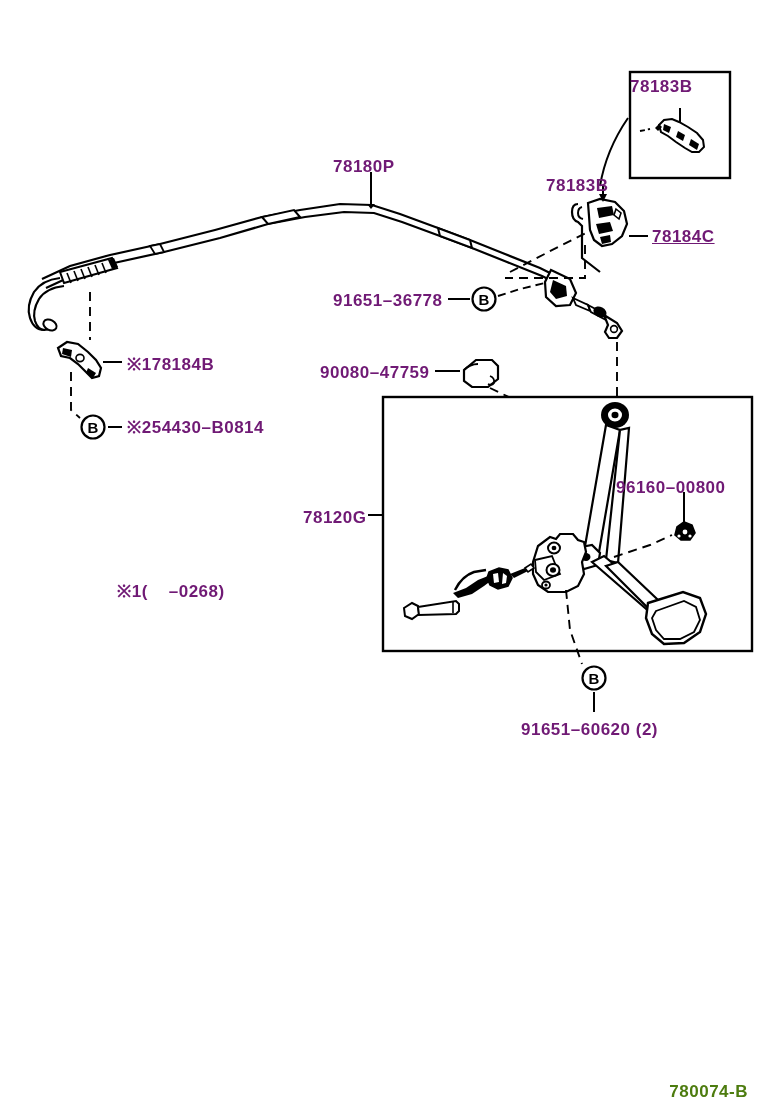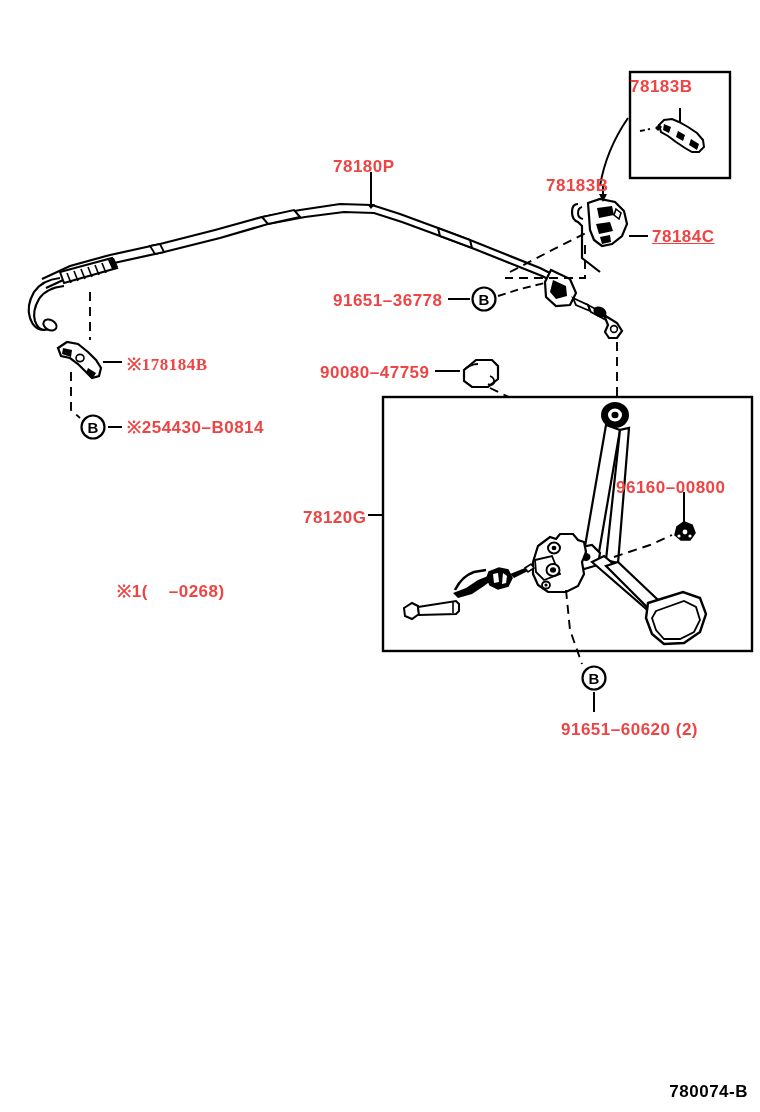--- a/index.html
+++ b/index.html
@@ -22,34 +22,34 @@
     left: 0;
     top: 0;
     width: 760px;
     height: 1112px;
   }
   .lbl {
     position: absolute;
     font-family: "Liberation Sans", sans-serif;
     font-size: 17px;
     font-weight: bold;
-    color: #ef4444;
+    color: #701a75;
     letter-spacing: 0.5px;
     white-space: pre;
     line-height: 1;
   }
   .footer-code {
     position: absolute;
     right: 12px;
     bottom: 10px;
     font-family: "Liberation Sans", sans-serif;
     font-size: 17px;
     font-weight: bold;
     letter-spacing: 0.5px;
-    color: #000000;
+    color: #4d7c0f;
   }
   svg text.bubble-letter {
     font-family: "Liberation Sans", sans-serif;
     font-size: 15px;
     font-weight: bold;
   }
 </style>
 </head>
 <body>
 
@@ -252,29 +252,29 @@
   <div class="lbl" style="left:630px; top:78px;">78183B</div>
 
   <div class="lbl" style="left:333px; top:158px;">78180P</div>
 
   <div class="lbl" style="left:546px; top:177px;">78183B</div>
 
   <div class="lbl" style="left:652px; top:228px;text-decoration:underline;">78184C</div>
 
   <div class="lbl" style="left:333px; top:292px;">91651–36778</div>
 
-  <div class="lbl" style="left:127px; top:356px;font-family:Liberation Serif, serif;">※178184B</div>
+  <div class="lbl" style="left:127px; top:356px;">※178184B</div>
 
   <div class="lbl" style="left:127px; top:419px;">※254430–B0814</div>
 
   <div class="lbl" style="left:320px; top:364px;">90080–47759</div>
 
   <div class="lbl" style="left:303px; top:509px;">78120G</div>
 
   <div class="lbl" style="left:616px; top:479px;">96160–00800</div>
 
-  <div class="lbl" style="left:521px; top:721px;margin-left:40px;">91651–60620 (2)</div>
+  <div class="lbl" style="left:521px; top:721px;">91651–60620 (2)</div>
 
   <div class="lbl" style="left:117px; top:583px;">※1(    –0268)</div>
 
   <div class="footer-code">780074-B</div>
 
 </div>
 
 </body></html>

